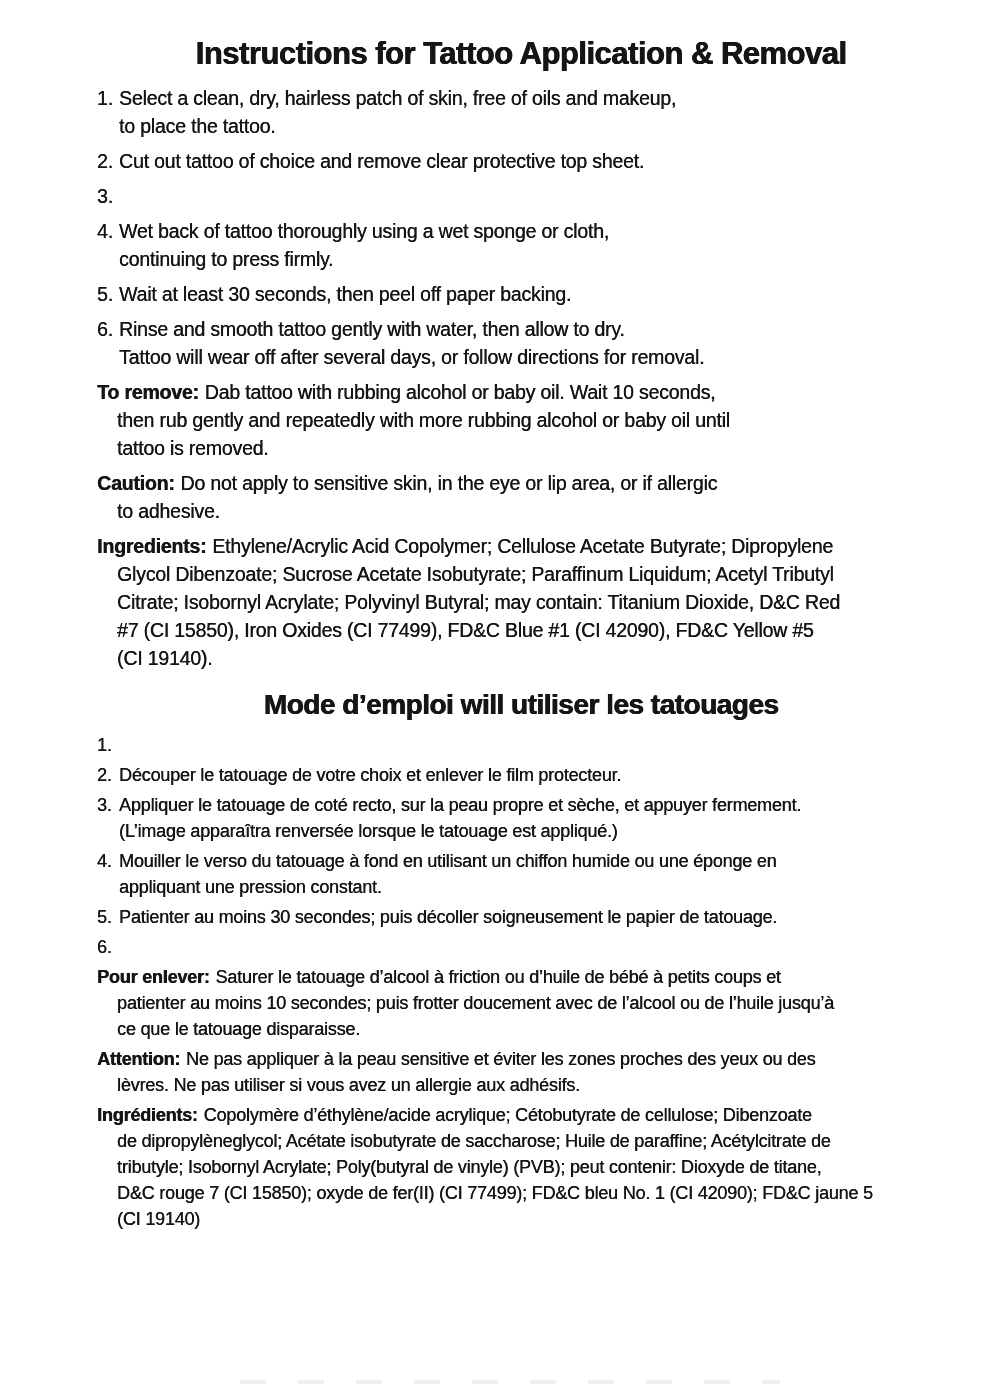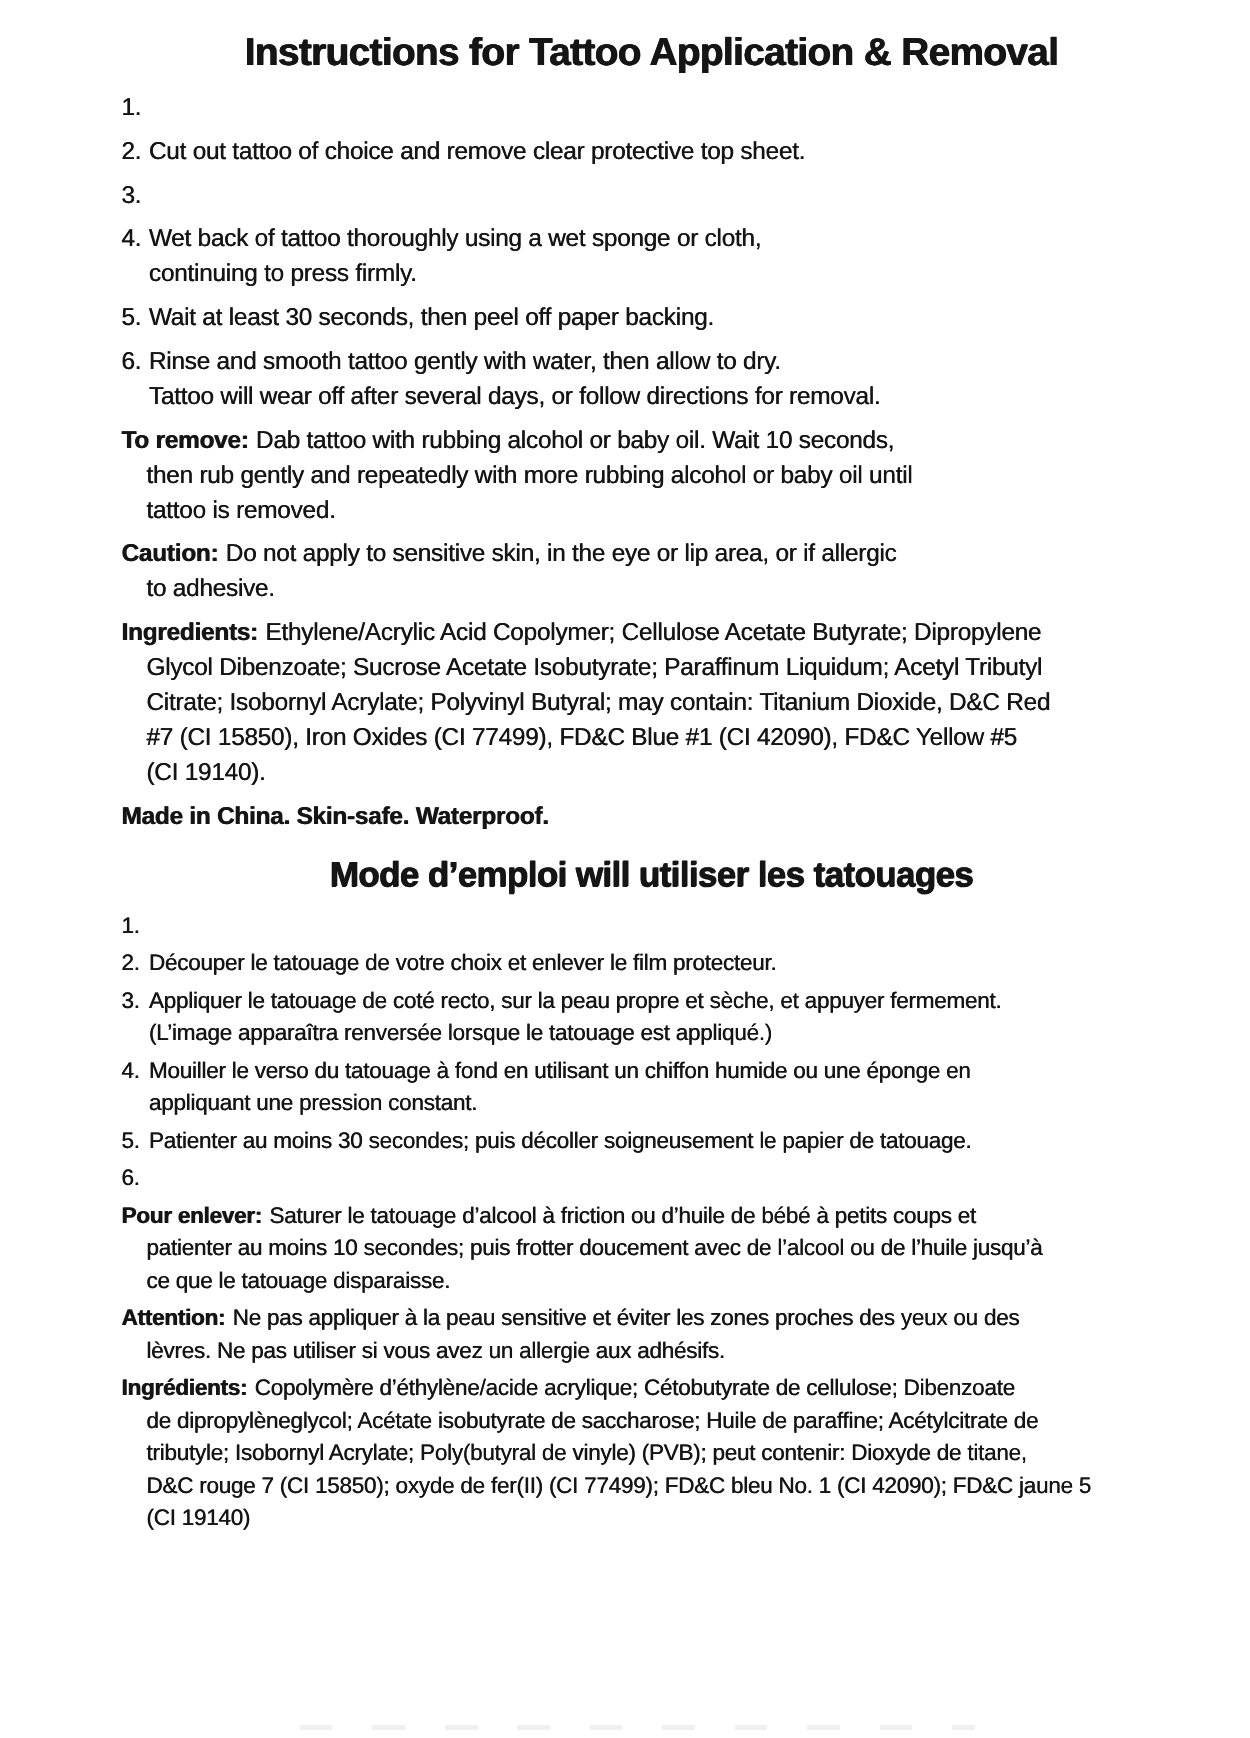--- a/index.html
+++ b/index.html
@@ -4,21 +4,21 @@
 <style>
   html,body{margin:0;padding:0;background:#ffffff;}
   .page{
     position:relative;
     width:1000px;height:1390px;
     background:#ffffff;
     color:#151515;
     font-family:"Liberation Sans", sans-serif;
     overflow:hidden;
     box-sizing:border-box;
-    padding:24px 55px 0 97px;
+    padding:36px 55px 0 97px;
   }
   
   .sec{text-shadow:0.35px 0 currentColor;}
   .sec-en{font-size:19.5px;line-height:28px;letter-spacing:-0.2px;}
   .sec-fr{font-size:18px;line-height:26px;letter-spacing:-0.2px;}
 
   .title{
     font-weight:700;
     text-align:center;
     letter-spacing:-0.5px;
@@ -55,20 +55,22 @@
 </head>
 <body>
 
 <div class="page">
 
   <div class="sec sec-en">
     <h1 class="title title-en">Instructions for Tattoo Application &amp; Removal</h1>
 
     <div class="step">
         <span class="num">1.</span>
+        <span class="txt">Select a clean, dry, hairless patch of skin, free of oils and makeup,
+to place the tattoo.</span>
       </div>
     <div class="step">
         <span class="num">2.</span>
         <span class="txt">Cut out tattoo of choice and remove clear protective top sheet.</span>
       </div>
     <div class="step">
         <span class="num">3.</span>
       </div>
     <div class="step">
         <span class="num">4.</span>
@@ -89,21 +91,20 @@
 then rub gently and repeatedly with more rubbing alcohol or baby oil until
 tattoo is removed.</span></p>
     <p class="note"><span class="lead">Caution:</span><span class="txt">Do not apply to sensitive skin, in the eye or lip area, or if allergic
 to adhesive.</span></p>
     <p class="note"><span class="lead">Ingredients:</span><span class="txt">Ethylene/Acrylic Acid Copolymer; Cellulose Acetate Butyrate; Dipropylene
 Glycol Dibenzoate; Sucrose Acetate Isobutyrate; Paraffinum Liquidum; Acetyl Tributyl
 Citrate; Isobornyl Acrylate; Polyvinyl Butyral; may contain: Titanium Dioxide, D&amp;C Red
 #7 (CI 15850), Iron Oxides (CI 77499), FD&amp;C Blue #1 (CI 42090), FD&amp;C Yellow #5
 (CI 19140).</span></p>
 
-    <p class="footer-line">Made in China. Skin-safe. Waterproof.</p>
   </div>
 
   <div class="sec sec-fr">
     <h2 class="title title-fr">Mode d’emploi will utiliser les tatouages</h2>
 
     <div class="step">
         <span class="num">1.</span>
       </div>
     <div class="step">
         <span class="num">2.</span>

